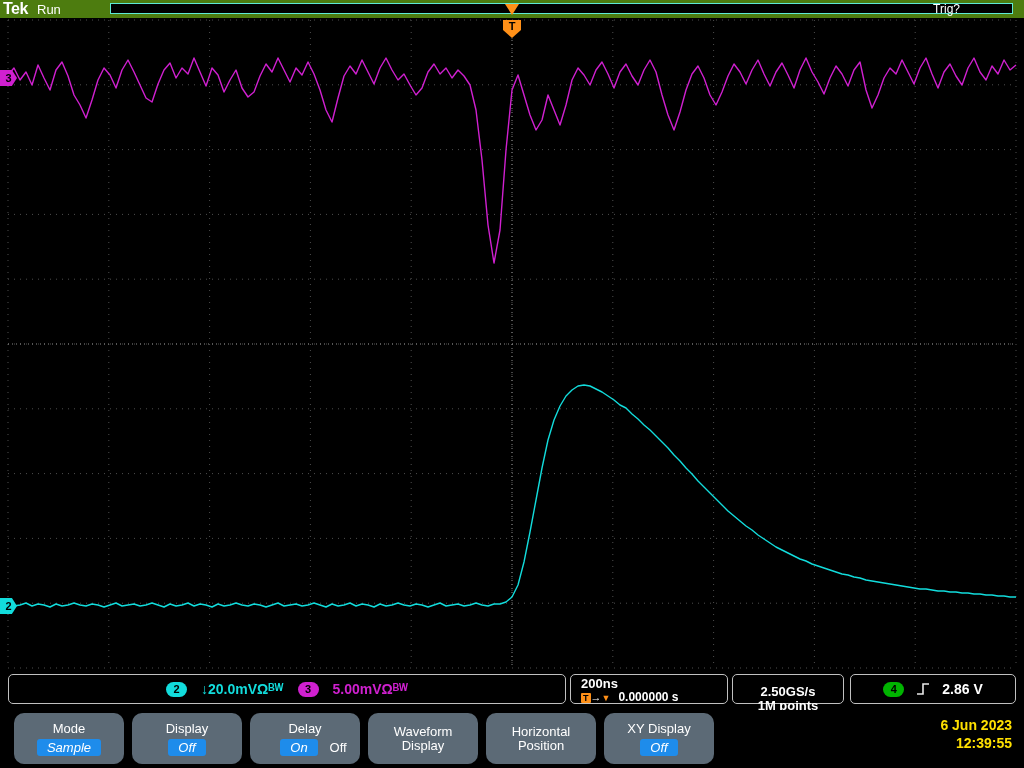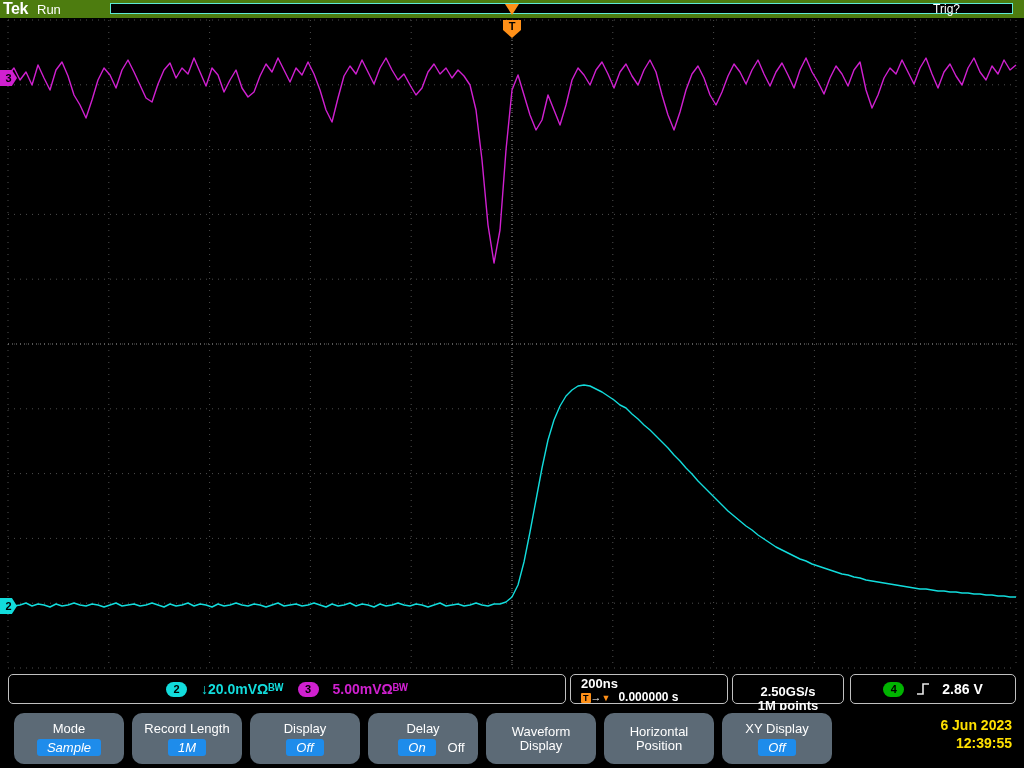--- a/index.html
+++ b/index.html
@@ -130,24 +130,20 @@
     <span class="tlevel">2.86 V</span>
   </div>
 
   <div class="menubar">
     <div class="mwrap">
       <div class="mbtn">
         <span class="mtitle">Mode</span>
         <span class="chip">Sample</span>
       </div>
       <div class="mbtn">
-        <span class="mtitle">Record Length</span>
-        <span class="chip">1M</span>
-      </div>
-      <div class="mbtn">
         <span class="mtitle">Display</span>
         <span class="chip">Off</span>
       </div>
       <div class="mbtn">
         <span class="mtitle">Delay</span>
         <span class="dualrow">
           <span class="chip">On</span>
           <span class="offplain">Off</span>
         </span>
       </div>

